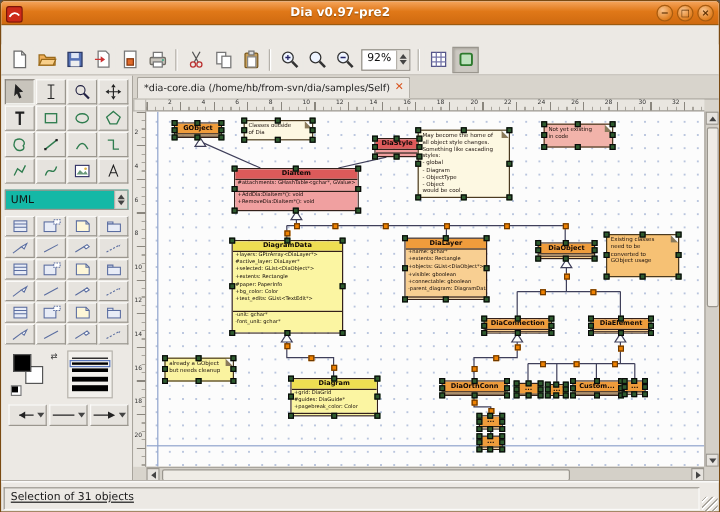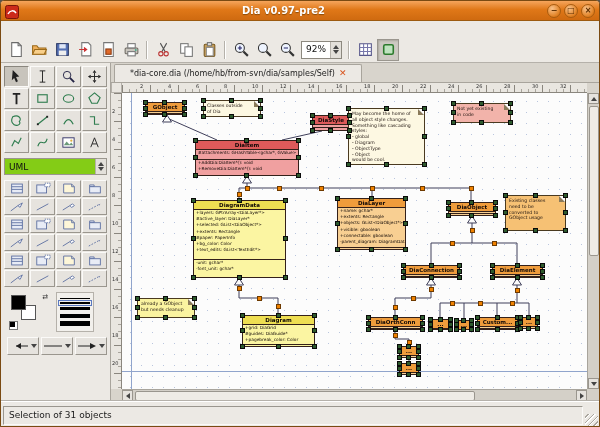--- a/index.html
+++ b/index.html
@@ -38,21 +38,21 @@
   
   .main{position:absolute;left:0;top:62px;right:0;height:338px;}
   
   .toolbox{position:absolute;left:0;top:0;width:110px;height:100%;background:#ece9e4;
     border-right:1px solid #a8a49c;padding:3px;}
   .tool-grid{display:grid;grid-template-columns:repeat(4,1fr);gap:1px;margin-bottom:5px;}
   .toolb{height:21px;background:#e6e3de;border:1px solid;border-color:#fbfaf8 #9a968e #9a968e #fbfaf8;
     display:flex;align-items:center;justify-content:center;padding:0;}
   .toolb.pressed{background:#c8c4bc;border-color:#8a867e #fbfaf8 #fbfaf8 #8a867e;}
   .toolb svg{width:15px;height:15px;}
-  .sheet-select{display:flex;height:17px;border:1px solid #9a968e;background:#84cc16;
+  .sheet-select{display:flex;height:17px;border:1px solid #9a968e;background:#14b8a6;
     align-items:center;margin-bottom:5px;}
   .sheet-label{flex:1;font-size:9px;padding-left:4px;color:#111;}
   .sheet-spin{width:11px;height:100%;background:#e3e0da;border-left:1px solid #b5b1aa;
     display:flex;flex-direction:column;align-items:center;justify-content:center;gap:1px;}
   .palette{display:grid;grid-template-columns:repeat(4,1fr);gap:1px;margin-bottom:5px;}
   .palb{height:17px;background:#e6e3de;border:1px solid;border-color:#fbfaf8 #9a968e #9a968e #fbfaf8;
     display:flex;align-items:center;justify-content:center;padding:0;}
   .palb svg{width:16px;height:13px;}
   .color-row{display:flex;gap:6px;height:42px;margin-bottom:3px;padding-left:4px;}
   .color-area{position:relative;width:42px;height:40px;}
@@ -68,21 +68,21 @@
   .style-row{display:flex;gap:2px;padding-left:3px;}
   .styleb{width:32px;height:18px;background:#e6e3de;border:1px solid;
     border-color:#fbfaf8 #9a968e #9a968e #fbfaf8;display:flex;align-items:center;
     justify-content:center;gap:2px;padding:0;}
   .styleb svg{width:20px;height:10px;}
   
   .notebook{position:absolute;left:110px;top:0;right:0;bottom:0;background:#d8d4cc;}
   .tabbar{position:absolute;left:0;top:0;right:0;height:20px;background:#d8d4cc;
     border-bottom:1px solid #a8a49c;display:flex;align-items:flex-end;padding-left:3px;}
   .tab{height:18px;background:#ece9e4;border:1px solid #a8a49c;border-bottom:none;
-    border-radius:2px 2px 0 0;display:flex;align-items:center;gap:4px;padding:0 15px;}
+    border-radius:2px 2px 0 0;display:flex;align-items:center;gap:4px;padding:0 5px;}
   .tab-label{font-size:8px;color:#222;white-space:nowrap;}
   .tab-close{color:#d9541e;font-size:9px;font-weight:bold;line-height:9px;}
   .ruler-corner{position:absolute;left:0;top:20px;width:11px;height:10px;background:#e9e6e0;
     border:1px solid #b5b1aa;border-top:none;}
   .hruler{position:absolute;left:11px;top:20px;right:12px;height:10px;background:#e9e6e0;
     border-bottom:1px solid #8a867e;
     background-image:repeating-linear-gradient(to right,#8a867e 0 1px,transparent 1px 28px),
       repeating-linear-gradient(to right,#a8a49c 0 1px,transparent 1px 7px);
     background-size:100% 7px,100% 3px;background-position:0 100%,0 100%;background-repeat:no-repeat;}
   .vruler{position:absolute;left:0;top:30px;width:11px;bottom:12px;background:#e9e6e0;
@@ -118,21 +118,21 @@
     display:flex;align-items:center;justify-content:center;}
   .vthumb{position:absolute;left:1px;width:10px;background:#efece6;border:1px solid #9a968e;border-radius:2px;}
   .hthumb{position:absolute;top:1px;height:10px;background:#efece6;border:1px solid #9a968e;border-radius:2px;}
   .sb-corner{position:absolute;right:0;bottom:0;width:12px;height:12px;background:#d4d0c8;}
   .tri{width:0;height:0;}
   
   .statusbar{position:absolute;left:0;top:400px;right:0;height:27px;background:#ece9e4;
     border-top:1px solid #fff;box-shadow:0 -1px 0 #b5b1aa;display:flex;align-items:center;}
   .status-frame{flex:1;height:19px;margin:0 16px 0 2px;border:1px solid;
     border-color:#9a968e #fbfaf8 #fbfaf8 #9a968e;display:flex;align-items:center;padding-left:5px;}
-  .status-text{font-size:9px;color:#1a1a1a;white-space:nowrap;}
+  .status-text{font-size:9px;color:#1a1a1a;white-space:nowrap;text-decoration:underline;}
   .grip{position:absolute;right:1px;bottom:1px;width:13px;height:13px;
     background:repeating-linear-gradient(135deg,transparent 0 2px,#aaa69e 2px 3px,#fff 3px 4px);}
 </style>
 </head>
 <body>
 
 <div class="window">
 
   <div class="titlebar">
     <div class="win-icon">

